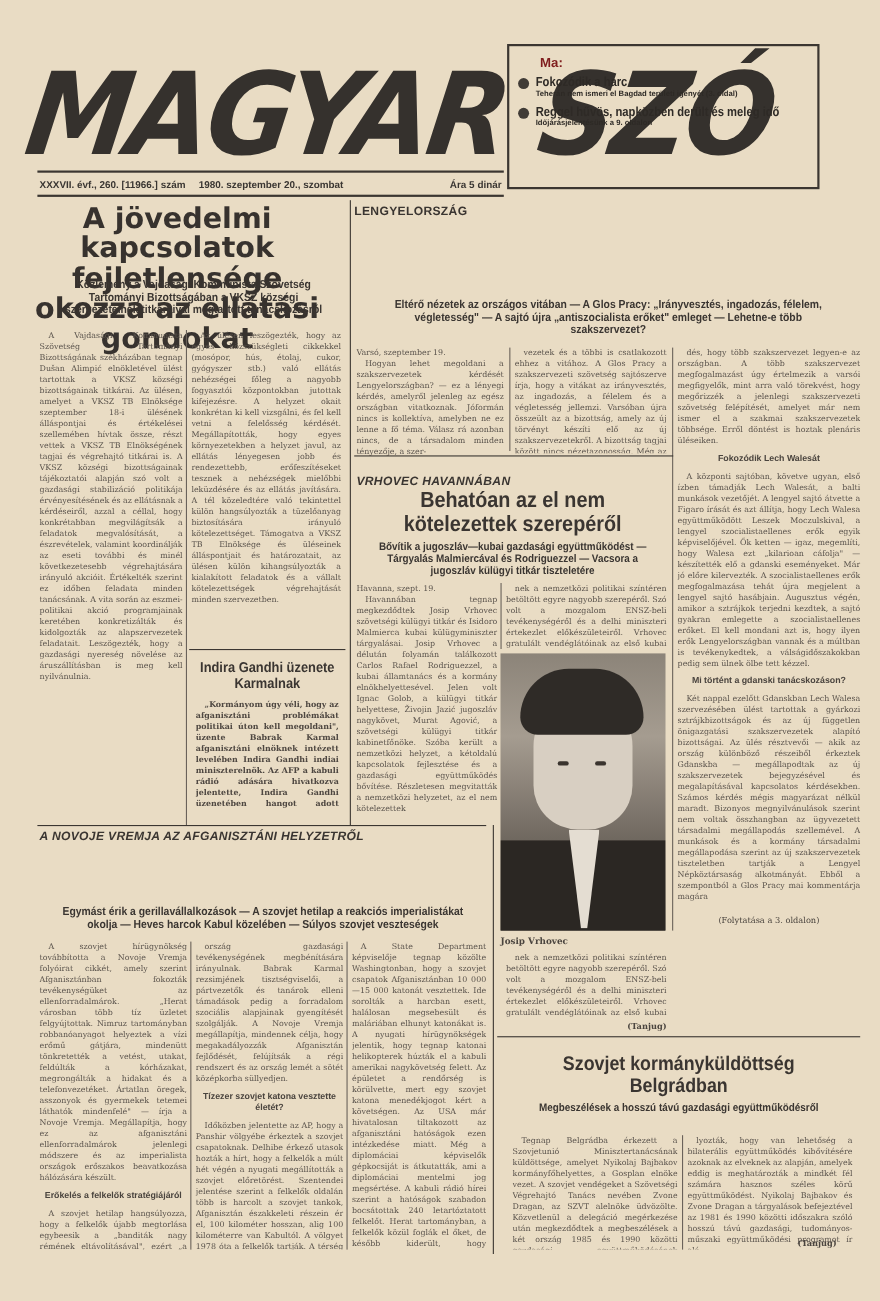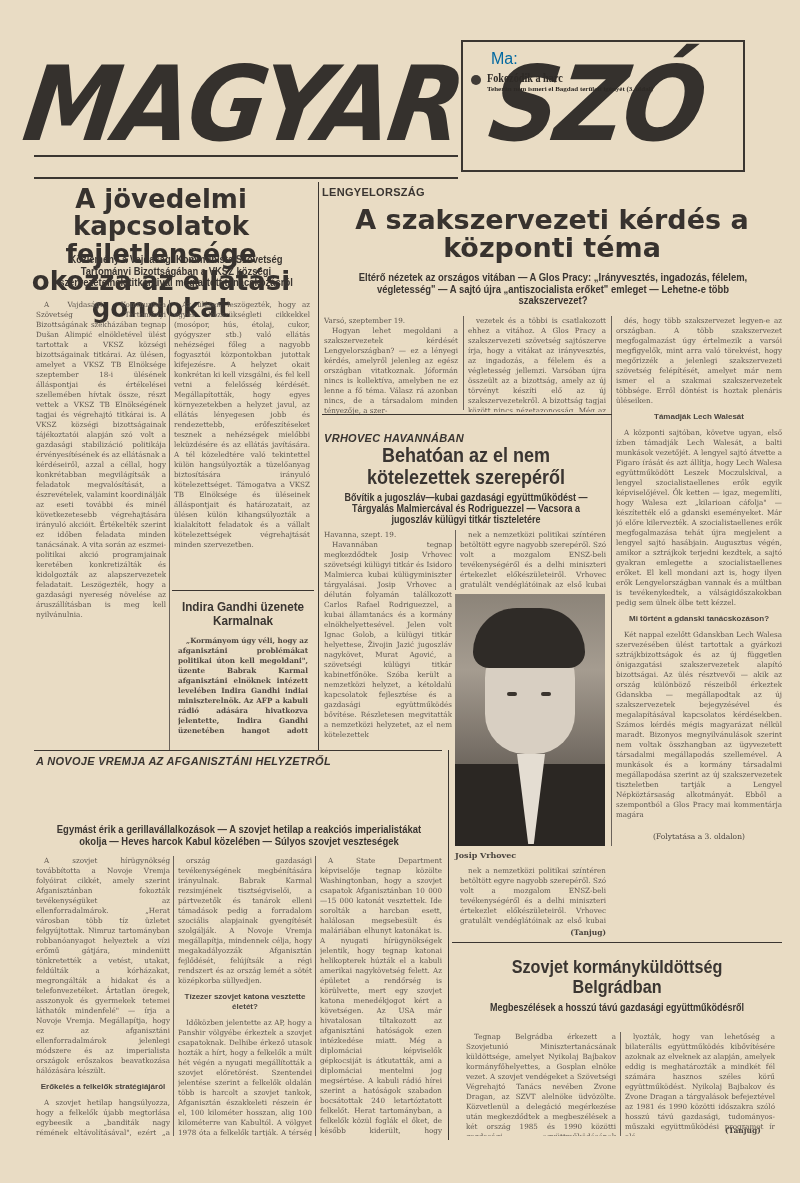--- a/index.html
+++ b/index.html
@@ -28,22 +28,22 @@
     display: flex; align-items: center; gap: 12px; color: #3a3632;
   }
   .issue-line .price { margin-left: auto; }
 
   
   .ma-box {
     left: 461px; top: 40px; width: 284px; height: 132px;
     border: 2px solid #3b3631; padding: 6px 8px; box-sizing: border-box;
     font-family: "Liberation Sans", sans-serif;
   }
-  .ma-title { font-size: 16px; font-weight: normal; color: #0369a1; margin: 2px 0 4px 20px; }
-  .ma-item { display: flex; gap: 6px; margin-bottom: 5px; font-family: Liberation Serif, serif; }
+  .ma-title { font-size: 12px; font-weight: bold; color: #7f1d1d; margin: 2px 0 4px 20px; }
+  .ma-item { display: flex; gap: 6px; margin-bottom: 5px; }
   .ma-bullet { width: 10px; height: 10px; border-radius: 50%; background: #403b36; margin-top: 3px; flex: 0 0 10px; }
   .ma-head { font-size: 12px; font-weight: bold; line-height: 13px; transform: scaleX(0.85); transform-origin: left; white-space: nowrap; }
   .ma-sub { font-size: 7px; font-weight: bold; line-height: 9px; }
 
   
   .h-big {
     font-family: "DejaVu Sans", sans-serif; font-weight: bold; text-align: center;
     color: #37322e; line-height: 1.05;
   }
   .h-cond {
@@ -75,31 +75,43 @@
   .photo .shirt { position:absolute; left:62px; top:160px; width:28px; height:90px; background:#e4ddd2; clip-path: polygon(0 0,100% 0,60% 100%,40% 100%); }
   .caption { position:absolute; left:455px; top:850px; width:150px; text-align:left; font-weight:bold; font-size:8px; color:#4a443e; }
 </style>
 </head>
 <body>
 
 <div class="page">
 
   <div class="abs masthead">MAGYAR SZÓ</div>
   <div class="rule" style="left:34px;top:155px;width:424px;height:2px;"></div>
+  <div class="abs issue-line">
+    <span>XXXVII. évf., 260. [11966.] szám</span>
+    <span>1980. szeptember 20., szombat</span>
+    <span class="price">Ára 5 dinár</span>
+  </div>
   <div class="rule" style="left:34px;top:177px;width:424px;height:2px;"></div>
 
   <div class="abs ma-box">
     <div class="ma-title">Ma:</div>
     <div class="ma-item">
       <span class="ma-bullet"></span>
       <div>
         <div class="ma-head">Fokozódik a harc</div>
         <div class="ma-sub">Teherán nem ismeri el Bagdad területi igényét (3. oldal)</div>
       </div>
     </div>
+    <div class="ma-item">
+      <span class="ma-bullet"></span>
+      <div>
+        <div class="ma-head">Reggel hűvös, napközben derült és meleg idő</div>
+        <div class="ma-sub">Időjárásjelentésünk a 9. oldalon</div>
+      </div>
+    </div>
   </div>
 
   <div class="abs h-big" style="left:21px;top:186px;width:280px;font-size:26px;">A jövedelmi kapcsolatok fejletlensége okozza az ellátási gondokat</div>
   <div class="abs h-cond" style="left:34px;top:254px;width:284px;font-size:10.5px;">Közlemény a Vajdasági Kommunista Szövetség Tartományi Bizottságában a VKSZ községi szervezeteinek titkáraival megtartott tanácskozásról</div>
   <div class="col" style="left:36px;top:300px;width:130px;height:448px;">
       <p>A Vajdasági Kommunista Szövetség Tartományi Bizottságának székházában tegnap Dušan Alimpić elnökletével ülést tartottak a VKSZ községi bizottságainak titkárai. Az ülésen, amelyet a VKSZ TB Elnöksége szeptember 18-i ülésének álláspontjai és értékelései szellemében hívtak össze, részt vettek a VKSZ TB Elnökségének tagjai és végrehajtó titkárai is. A VKSZ községi bizottságainak tájékoztatói alapján szó volt a gazdasági stabilizáció politikája érvényesítésének és az ellátásnak a kérdéseiről, azzal a céllal, hogy konkrétabban megvilágítsák a feladatok megvalósítását, a észrevételek, valamint koordinálják az eseti további és minél következetesebb végrehajtására irányuló akcióit. Értékelték szerint ez időben feladata minden tanácsának. A vita során az eszmei-politikai akció programjainak keretében konkretizálták és kidolgozták az alapszervezetek feladatait. Leszögezték, hogy a gazdasági nyereség növelése az áruszállításban is meg kell nyilvánulnia.</p>
     </div>
   <div class="vsep" style="left:169px;top:300px;height:450px;"></div>
   <div class="col" style="left:174px;top:300px;width:136px;height:282px;">
       <p>Az ülésen leszögezték, hogy az egyes közszükségleti cikkekkel (mosópor, hús, étolaj, cukor, gyógyszer stb.) való ellátás nehézségei főleg a nagyobb fogyasztói központokban jutottak kifejezésre. A helyzet okait konkrétan ki kell vizsgálni, és fel kell vetni a felelősség kérdését. Megállapították, hogy egyes környezetekben a helyzet javul, az ellátás lényegesen jobb és rendezettebb, erőfeszítéseket tesznek a nehézségek mielőbbi leküzdésére és az ellátás javítására. A tél közeledtére való tekintettel külön hangsúlyozták a tüzelőanyag biztosítására irányuló kötelezettséget. Támogatva a VKSZ TB Elnöksége és üléseinek álláspontjait és határozatait, az ülésen külön kihangsúlyozták a kialakított feladatok és a vállalt kötelezettségek végrehajtását minden szervezetben.</p>
@@ -128,34 +140,33 @@
   </div>
   <div class="vsep" style="left:315px;top:856px;height:280px;"></div>
   <div class="col" style="left:320px;top:856px;width:122px;height:280px;">
       <p>A State Department képviselője tegnap közölte Washingtonban, hogy a szovjet csapatok Afganisztánban 10 000—15 000 katonát vesztettek. Ide sorolták a harcban esett, halálosan megsebesült és maláriában elhunyt katonákat is. A nyugati hírügynökségek jelentik, hogy tegnap katonai helikopterek húzták el a kabuli amerikai nagykövetség felett. Az épületet a rendőrség is körülvette, mert egy szovjet katona menedékjogot kért a követségen. Az USA már hivatalosan tiltakozott az afganisztáni hatóságok ezen intézkedése miatt. Még a diplomáciai képviselők gépkocsiját is átkutatták, ami a diplomáciai mentelmi jog megsértése. A kabuli rádió hírei szerint a hatóságok szabadon bocsátottak 240 letartóztatott felkelőt. Herat tartományban, a felkelők közül foglák el őket, de később kiderült, hogy támogatják a forradalmat, amelyet Babrak Karmal kormánya képvisel. A rádió szerint a biztonsági szervek Parvan tartományban is letartóztattak több felkelőt, az ország különböző részeiben pedig életét vesztette sok zavargó elem.</p>
     </div>
 
   <div class="vsep" style="left:318px;top:182px;height:568px;background:#3b3631;"></div>
   <div class="vsep" style="left:448px;top:750px;height:390px;background:#3b3631;"></div>
 
   <div class="abs kicker" style="left:322px;top:186px;">LENGYELORSZÁG</div>
-  <div class="abs h-big" style="left:322px;top:206px;width:460px;font-size:27px;">A szakszervezeti kérdés a központi téma</div>
   <div class="abs h-cond" style="left:318px;top:272px;width:470px;font-size:10.5px;">Eltérő nézetek az országos vitában — A Glos Pracy: „Irányvesztés, ingadozás, félelem, végletesség" — A sajtó újra „antiszocialista erőket" emleget — Lehetne-e több szakszervezet?</div>
   <div class="col" style="left:324px;top:316px;width:134px;height:100px;">
     <div class="dateline">Varsó, szeptember 19.</div>
     <p>Hogyan lehet megoldani a szakszervezetek kérdését Lengyelországban? — ez a lényegi kérdés, amelyről jelenleg az egész országban vitatkoznak. Jóformán nincs is kollektíva, amelyben ne ez lenne a fő téma. Válasz rá azonban nincs, de a társadalom minden tényezője, a szer-</p>
   </div>
   <div class="vsep" style="left:463px;top:316px;height:94px;"></div>
   <div class="col" style="left:468px;top:316px;width:138px;height:96px;">
       <p>vezetek és a többi is csatlakozott ehhez a vitához. A Glos Pracy a szakszervezeti szövetség sajtószerve írja, hogy a vitákat az irányvesztés, az ingadozás, a félelem és a végletesség jellemzi. Varsóban újra összeült az a bizottság, amely az új törvényt készíti elő az új szakszervezetekről. A bizottság tagjai között nincs nézetazonosság. Még az is nyílt kér-</p>
     </div>
   <div class="vsep" style="left:611px;top:316px;height:530px;"></div>
   <div class="col" style="left:616px;top:316px;width:166px;height:528px;">
     <p>dés, hogy több szakszervezet legyen-e az országban. A több szakszervezet megfogalmazást úgy értelmezik a varsói megfigyelők, mint arra való törekvést, hogy megőrizzék a jelenlegi szakszervezeti szövetség felépítését, amelyet már nem ismer el a szakmai szakszervezetek többsége. Erről döntést is hoztak plenáris üléseiken.</p>
-    <div class="subhead">Támadják Lech Walesát</div>
+    <div class="subhead">Fokozódik Lech Walesát</div>
     <p>A központi sajtóban, követve ugyan, első ízben támadják Lech Walesát, a balti munkások vezetőjét. A lengyel sajtó átvette a Figaro írását és azt állítja, hogy Lech Walesa együttműködött Leszek Moczulskival, a lengyel szocialistaellenes erők egyik képviselőjével. Ők ketten — igaz, megemlíti, hogy Walesa ezt „kilarioan cáfolja" — készítették elő a gdanski eseményeket. Már jó előre kilervezték. A szocialistaellenes erők megfogalmazása tehát újra megjelent a lengyel sajtó hasábjain. Augusztus végén, amikor a sztrájkok terjedni kezdtek, a sajtó gyakran emlegette a szocialistaellenes erőket. El kell mondani azt is, hogy ilyen erők Lengyelországban vannak és a múltban is tevékenykedtek, a válságidőszakokban pedig sem ülnek ölbe tett kézzel.</p>
     <div class="subhead">Mi történt a gdanski tanácskozáson?</div>
     <p>Két nappal ezelőtt Gdanskban Lech Walesa szervezésében ülést tartottak a gyárkozi sztrájkbizottságok és az új független önigazgatási szakszervezetek alapító bizottságai. Az ülés résztvevői — akik az ország különböző részeiből érkeztek Gdanskba — megállapodtak az új szakszervezetek bejegyzésével és megalapításával kapcsolatos kérdésekben. Számos kérdés mégis magyarázat nélkül maradt. Bizonyos megnyilvánulások szerint nem voltak összhangban az ügyvezetett társadalmi megállapodás szellemével. A munkások és a kormány társadalmi megállapodása szerint az új szakszervezetek tiszteletben tartják a Lengyel Népköztársaság alkotmányát. Ebből a szempontból a Glos Pracy mai kommentárja magára</p>
   </div>
   <div class="abs" style="left:616px;top:832px;width:166px;text-align:center;font-size:7.5px;font-weight:normal;color:#4a443e;">(Folytatása a 3. oldalon)</div>
 
   <div class="rule" style="left:322px;top:414px;width:290px;height:1px;"></div>
 
   <div class="abs kicker" style="left:324px;top:432px;font-style:italic;">VRHOVEC HAVANNÁBAN</div>
   <div class="abs h-cond" style="left:322px;top:444px;width:288px;font-size:20px;">Behatóan az el nem kötelezettek szerepéről</div>

